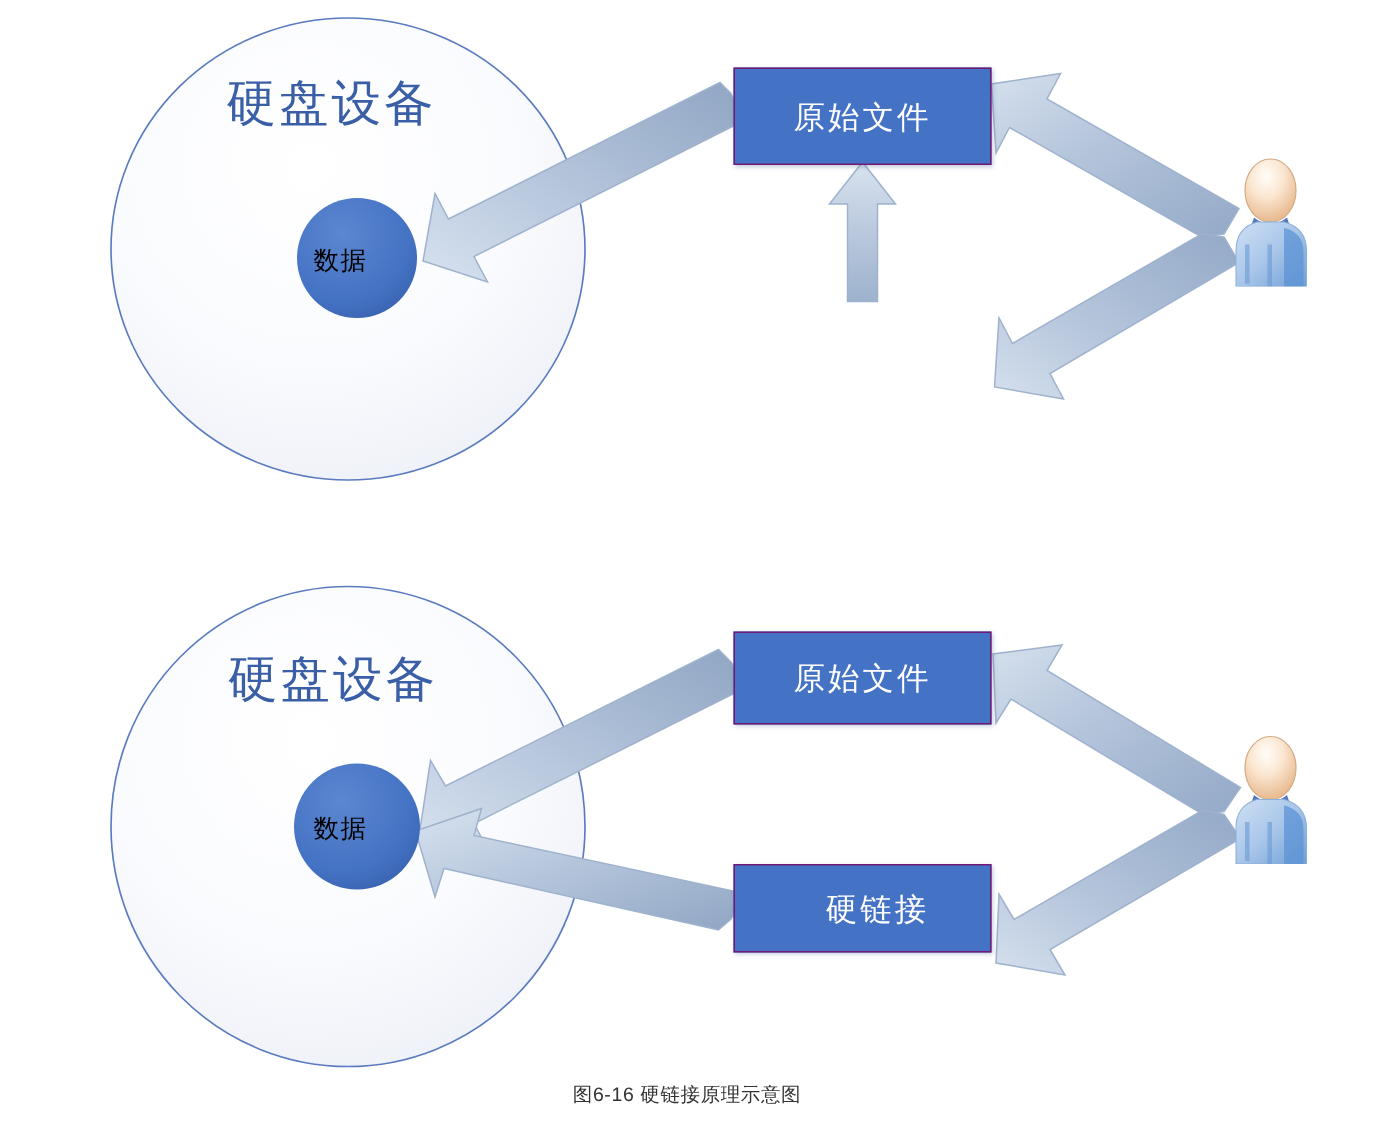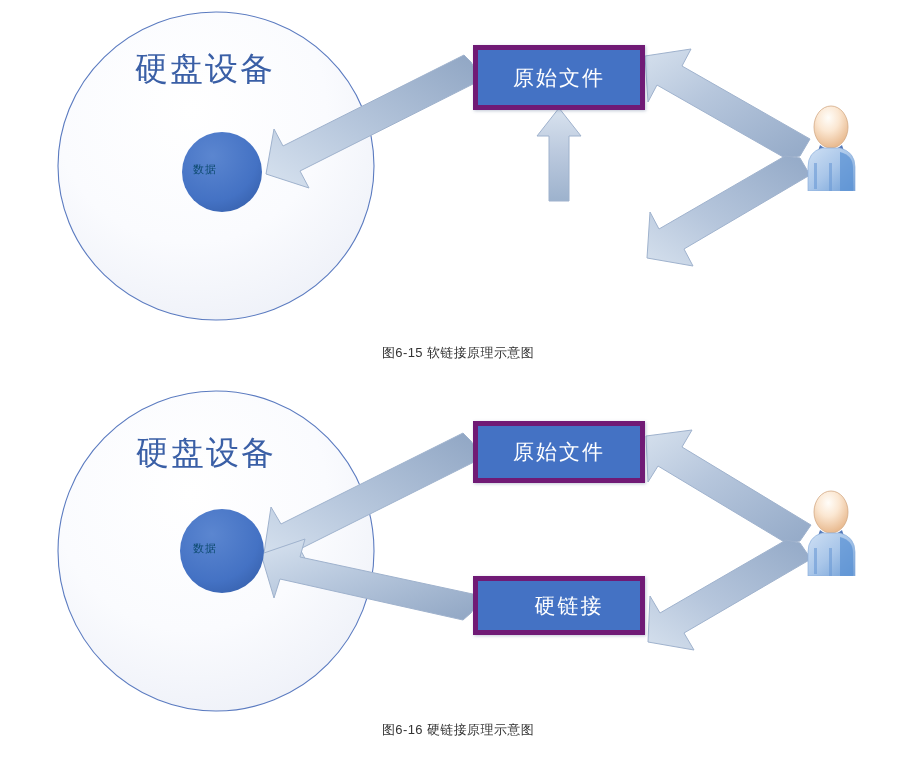--- a/index.html
+++ b/index.html
@@ -18,21 +18,21 @@
   .figure-block {
     position: absolute;
     left: 0;
     width: 916px;
   }
   #figure-soft-link { top: 0; height: 379px; }
   #figure-hard-link { top: 379px; height: 379px; }
 
   .diagram-canvas {
     position: absolute;
-    left: 0;
+    left: 16px;
     top: 0;
     width: 824px;
     height: 330px;
   }
   .diagram-svg {
     position: absolute;
     left: 0;
     top: 0;
     width: 916px;
     height: 330px;
@@ -44,31 +44,31 @@
     position: absolute;
     color: #3a5fa6;
     font-size: 33px;
     letter-spacing: 2px;
     white-space: nowrap;
     font-family: "Liberation Sans", "DejaVu Sans", sans-serif;
     text-shadow: 0 1px 1px rgba(255,255,255,0.9);
   }
   .data-label {
     position: absolute;
-    color: #0c4a6e;
-    font-size: 11px;
+    color: #000000;
+    font-size: 17px;
     white-space: nowrap;
     letter-spacing: 1px;
   }
 
   
   .node-box {
     position: absolute;
     background: #4472c4;
-    border: 5px solid #701a75;
+    border: 1px solid #701a75;
     box-sizing: border-box;
     display: flex;
     align-items: center;
     justify-content: center;
     color: #ffffff;
     font-size: 21px;
     letter-spacing: 2px;
     box-shadow: 1px 1px 3px rgba(80,100,140,0.35);
   }
 
@@ -184,21 +184,20 @@
         <path d="M 20,40 Q 31,49 42,40 L 44,46 Q 31,55 18,46 Z" fill="url(#collarGrad1)"></path>
         <path d="M 8,86 L 8,62 Q 8,47 22,43 L 40,43 Q 55,47 55,62 L 55,86 Z" fill="url(#bodyGrad1)" stroke="#8cb0dc" stroke-width="0.7"></path>
         <path d="M 40,47 Q 53,50 53,63 L 53,86 L 40,86 Z" fill="#5c93d4" opacity="0.75"></path>
         <rect x="14" y="58" width="3" height="26" fill="#6b9ad6" opacity="0.6"></rect>
         <rect x="29" y="58" width="3" height="28" fill="#6b9ad6" opacity="0.6"></rect>
       </svg>
     </div>
 
   </div>
 
-  <div class="figure-caption" style="top:344px;">图6-15 软链接原理示意图</div>
 </div>
 
 <div class="figure-block" id="figure-hard-link">
 
   <div class="diagram-canvas">
 
     <svg class="diagram-svg" viewBox="0 0 916 330">
       <defs>
         <radialGradient id="diskGrad2" cx="42%" cy="32%" r="78%">
           <stop offset="0%" stop-color="#ffffff"></stop>

